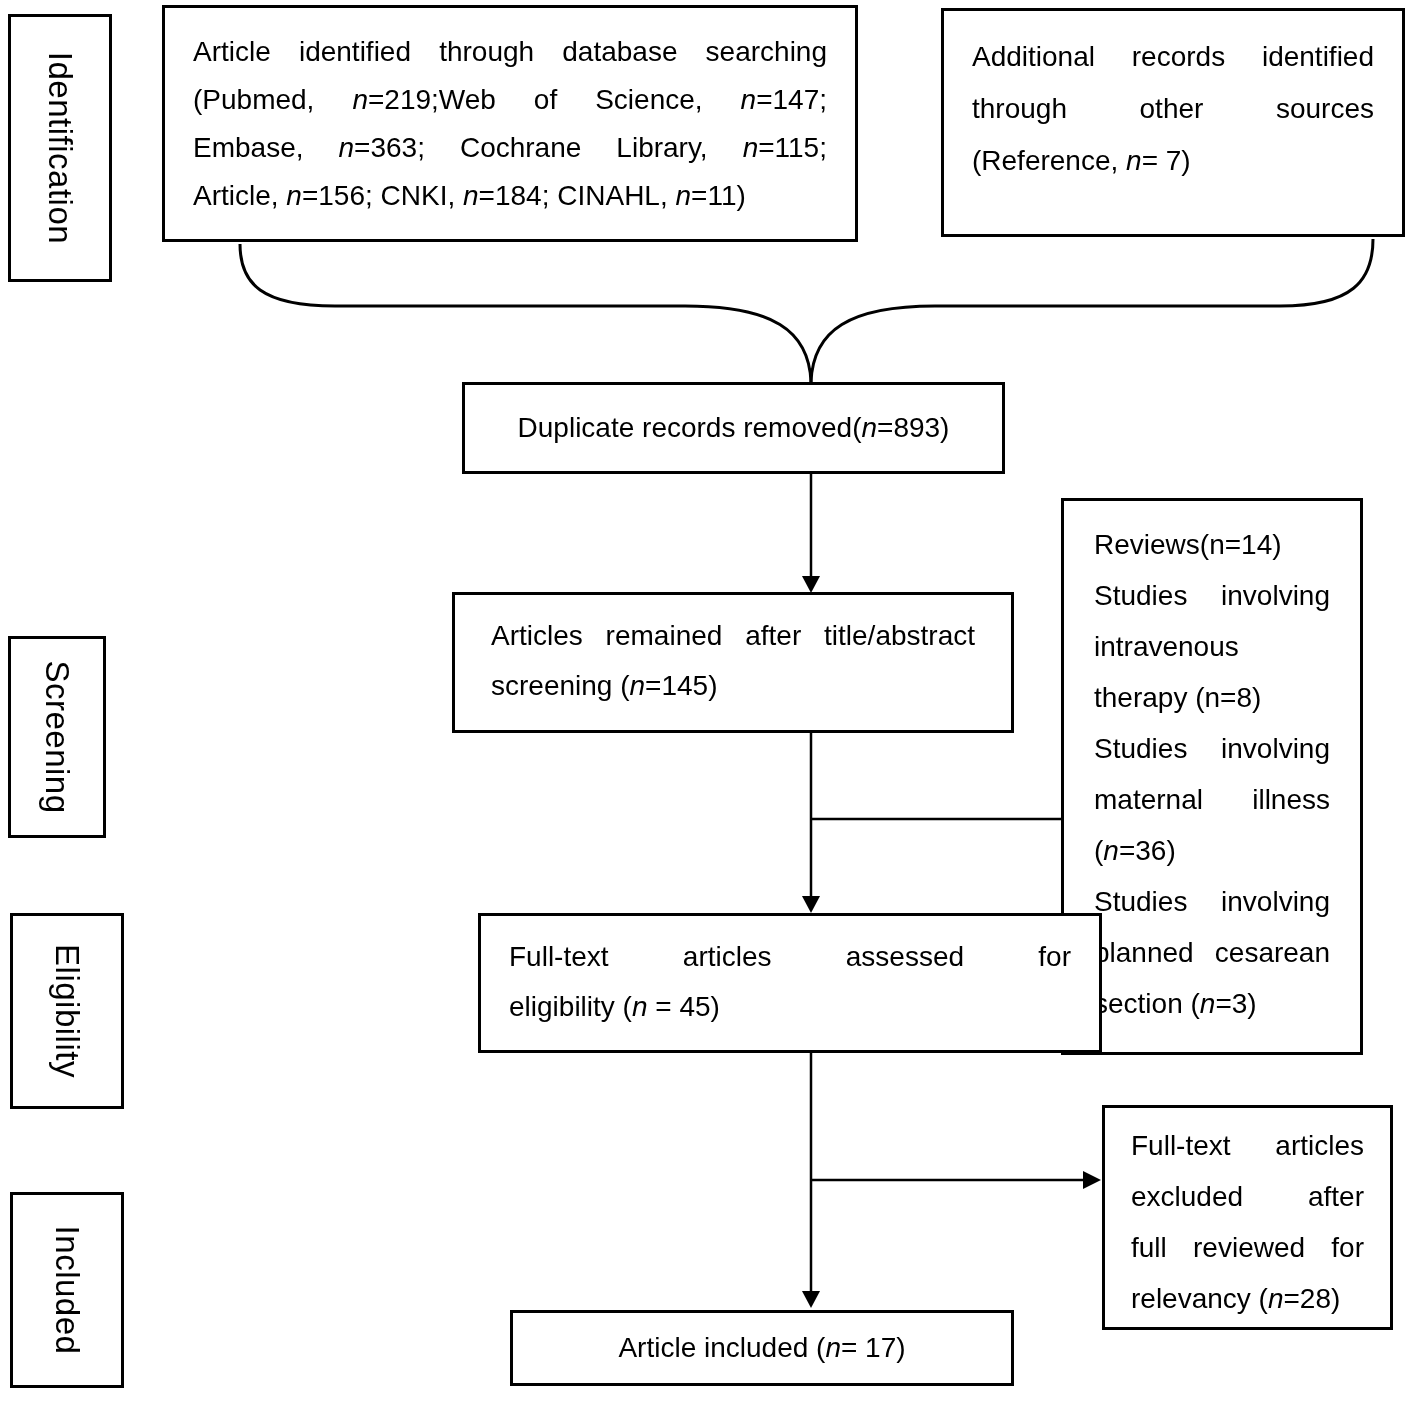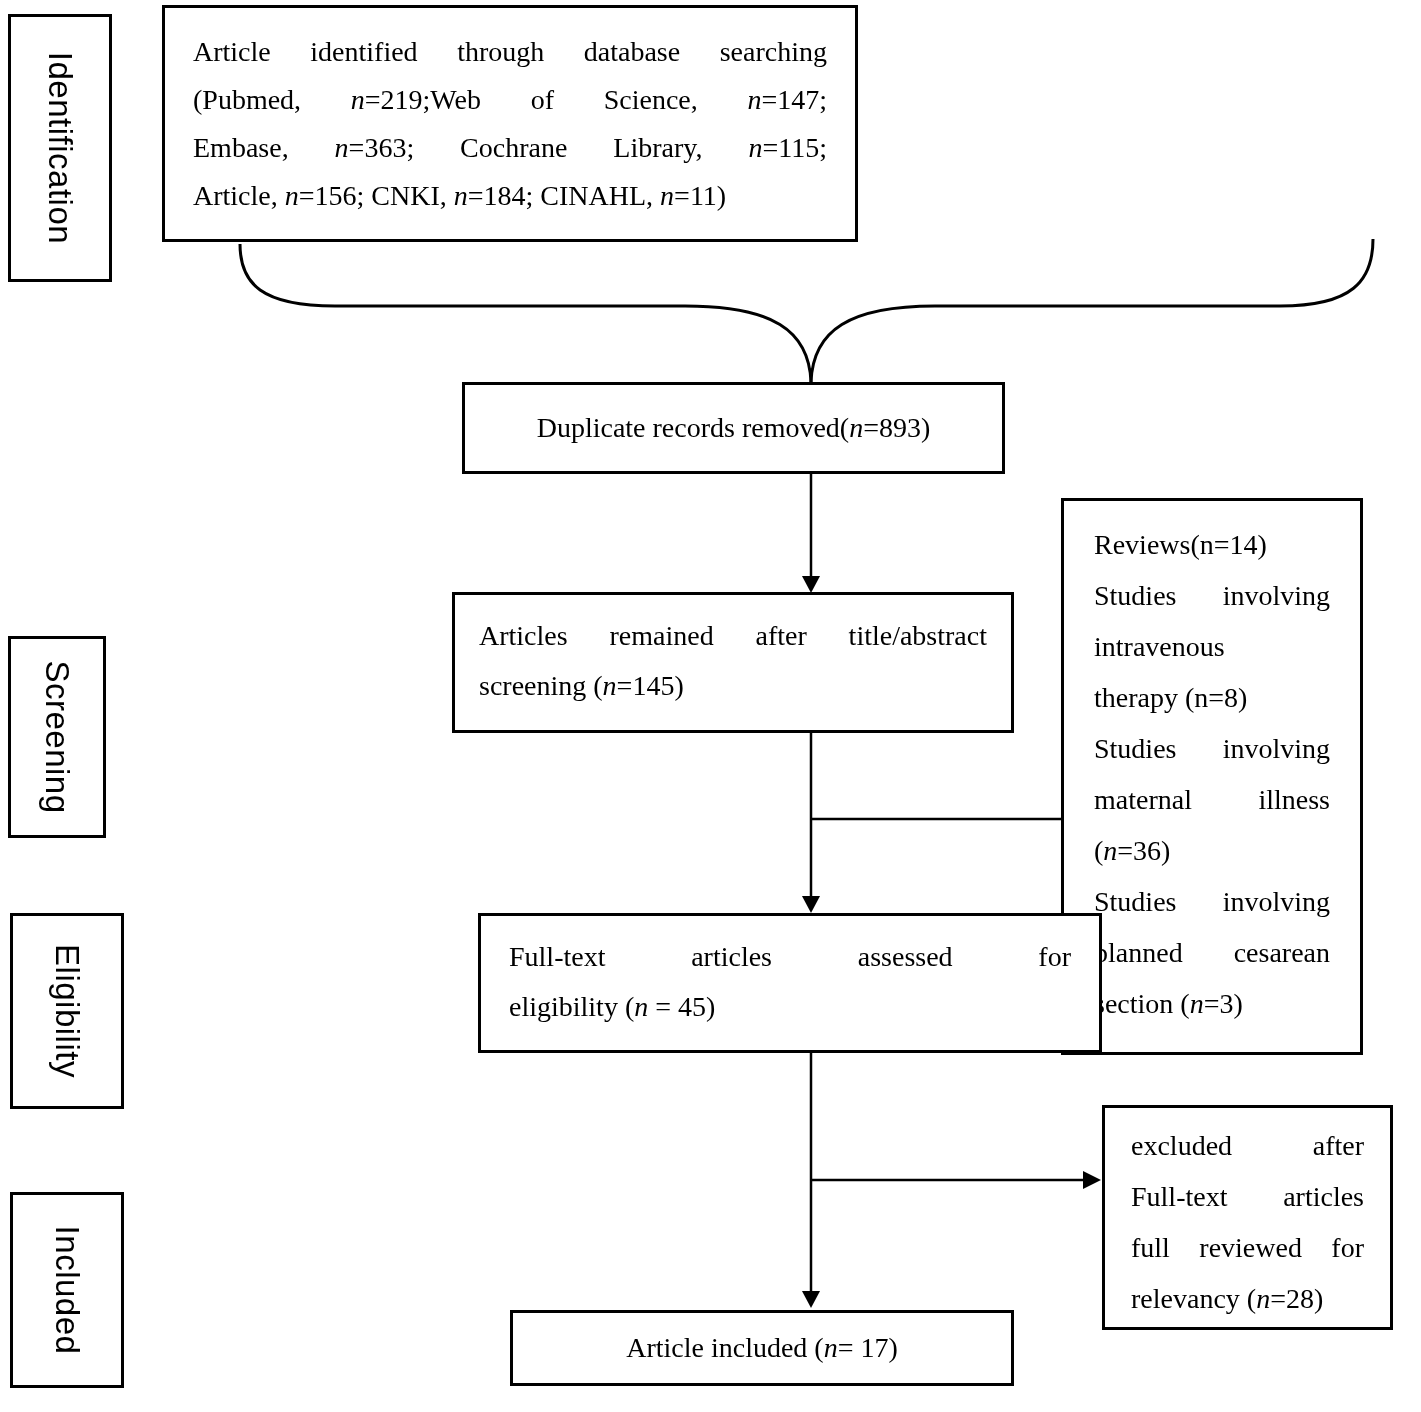--- a/index.html
+++ b/index.html
@@ -7,21 +7,21 @@
     position:relative; width:1421px; height:1412px;
     background:#ffffff; color:#000;
     font-family:"Liberation Sans", sans-serif;
     overflow:hidden;
   }
   .box {
     position:absolute; box-sizing:border-box;
     border:3px solid #000; background:#fff;
     font-size:28px; color:#000;
   }
-  .tline { text-align:justify; text-align-last:left;font-family:Liberation Serif, serif; }
+  .tline { text-align:justify; text-align-last:left; }
   .tline.j { text-align-last:justify; }
   .center-box { display:flex; align-items:center; justify-content:center; text-align:center; }
   .center-box .tline { text-align:center; text-align-last:center; }
   .stage {
     display:flex; align-items:center; justify-content:center;
   }
   .stage .vlabel {
     transform:rotate(90deg); white-space:nowrap;
     font-size:33px; letter-spacing:0.5px;
   }
@@ -29,21 +29,21 @@
 
   
   #stage-identification { left:8px;  top:14px;   width:104px; height:268px; }
   #stage-screening      { left:8px;  top:636px;  width:98px;  height:202px; }
   #stage-eligibility    { left:10px; top:913px;  width:114px; height:196px; }
   #stage-included       { left:10px; top:1192px; width:114px; height:196px; }
 
   #box-database      { left:162px; top:5px;    width:696px; height:237px; padding:20px 28px; line-height:48px; }
   #box-other-sources { left:941px; top:8px;    width:464px; height:229px; padding:20px 28px; line-height:52px; }
   #box-duplicates    { left:462px; top:382px;  width:543px; height:92px;  line-height:86px; }
-  #box-title-abstract{ left:452px; top:592px;  width:562px; height:141px; padding:16px 24px; line-height:50px; }
+  #box-title-abstract{ left:452px; top:592px;  width:562px; height:141px; padding:16px 36px; line-height:50px; }
   #box-reviews       { left:1061px;top:498px;  width:302px; height:557px; padding:18px 30px; line-height:51px; }
   #box-fulltext      { left:478px; top:913px;  width:624px; height:140px; padding:16px 28px; line-height:50px; }
   #box-excluded      { left:1102px;top:1105px; width:291px; height:225px; padding:12px 26px; line-height:51px; }
   #box-included      { left:510px; top:1310px; width:504px; height:76px;  line-height:92px; }
 </style>
 </head>
 <body>
 
 <div class="canvas">
 
@@ -81,20 +81,25 @@
     <span class="vlabel">Included</span>
   </div>
 
   <div class="box" id="box-database">
       <div class="tline j"><span>Article identified through database searching</span></div>
       <div class="tline j"><span>(Pubmed, </span><i>n</i><span>=219;Web of Science, </span><i>n</i><span>=147;</span></div>
       <div class="tline j"><span>Embase, </span><i>n</i><span>=363; Cochrane Library, </span><i>n</i><span>=115;</span></div>
       <div class="tline"><span>Article, </span><i>n</i><span>=156; CNKI, </span><i>n</i><span>=184; CINAHL, </span><i>n</i><span>=11)</span></div>
     </div>
 
+  <div class="box" id="box-other-sources">
+      <div class="tline j"><span>Additional records identified</span></div>
+      <div class="tline j"><span>through other sources</span></div>
+      <div class="tline"><span>(Reference, </span><i>n</i><span>= 7)</span></div>
+    </div>
 
   <div class="box center-box" id="box-duplicates">
       <div class="tline"><span>Duplicate records removed(</span><i>n</i><span>=893)</span></div>
     </div>
 
   <div class="box" id="box-title-abstract">
       <div class="tline j"><span>Articles remained after title/abstract</span></div>
       <div class="tline"><span>screening (</span><i>n</i><span>=145)</span></div>
     </div>
 
@@ -110,22 +115,22 @@
       <div class="tline j"><span>planned cesarean</span></div>
       <div class="tline"><span>section (</span><i>n</i><span>=3)</span></div>
     </div>
 
   <div class="box" id="box-fulltext">
       <div class="tline j"><span>Full-text articles assessed for</span></div>
       <div class="tline"><span>eligibility (</span><i>n</i><span> = 45)</span></div>
     </div>
 
   <div class="box" id="box-excluded">
+      <div class="tline j"><span>Full-text articles</span></div>
       <div class="tline j"><span>excluded after</span></div>
-      <div class="tline j"><span>Full-text articles</span></div>
       <div class="tline j"><span>full reviewed for</span></div>
       <div class="tline"><span>relevancy (</span><i>n</i><span>=28)</span></div>
     </div>
 
   <div class="box center-box" id="box-included">
       <div class="tline"><span>Article included (</span><i>n</i><span>= 17)</span></div>
     </div>
 </div>
 
 </body></html>

